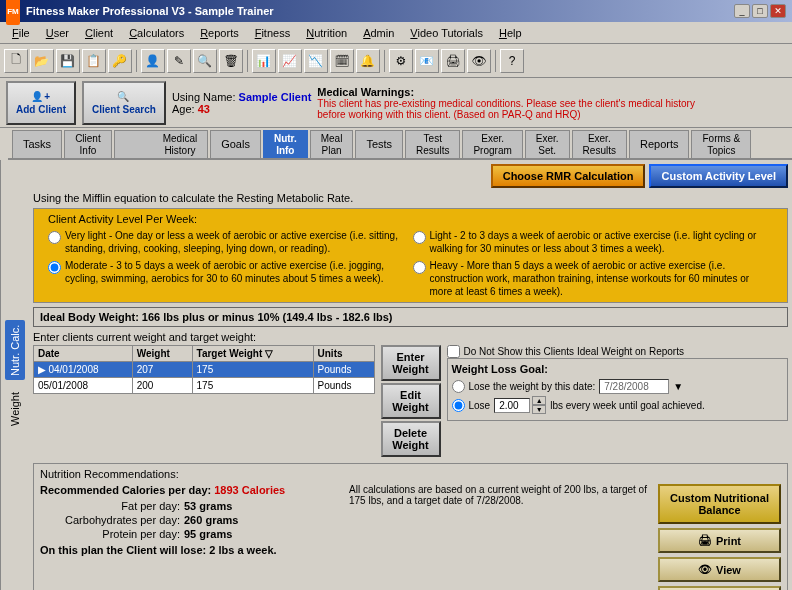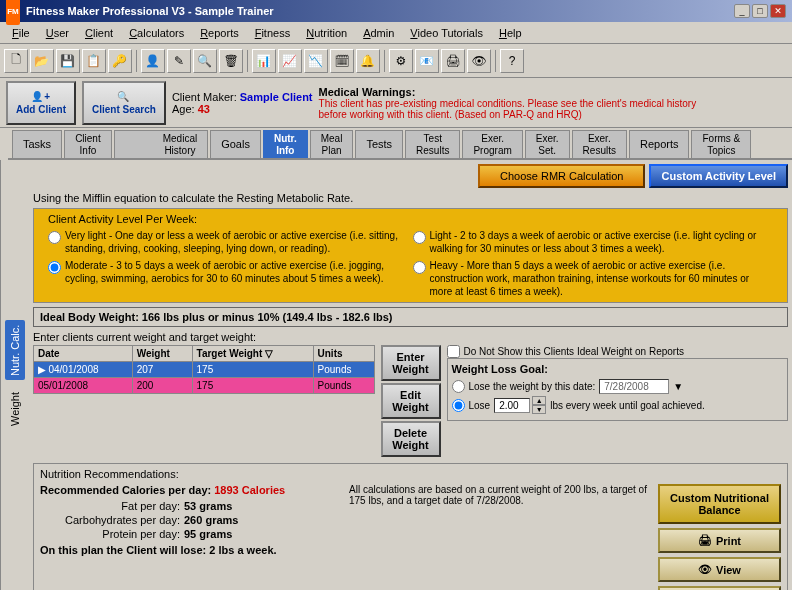--- a/index.html
+++ b/index.html
@@ -44,41 +44,41 @@
     .main-area { display: flex; height: calc(590px - 22px - 22px - 34px - 50px - 32px); }
     .side-tab { writing-mode: vertical-rl; transform: rotate(180deg); background: #d4d0c8; border-right: 1px solid #888; padding: 8px 4px; font-size: 11px; cursor: pointer; display: flex; align-items: center; justify-content: center; gap: 8px; }
     .side-tab-item { color: black; padding: 4px; cursor: pointer; }
     .side-tab-item.active { background: #316ac5; color: white; border-radius: 2px; }
     
     
     .content { flex: 1; background: #d4d0c8; padding: 4px; overflow: hidden; }
     
     
     .top-action-row { display: flex; justify-content: flex-end; gap: 4px; margin-bottom: 4px; }
-    .action-btn-orange { background: linear-gradient(to bottom, #f0c040, #e08000); border: 2px outset #b06000; padding: 4px 20px; cursor: pointer; font-size: 11px; font-weight: normal; color: black; }
+    .action-btn-orange { background: linear-gradient(to bottom, #f0c040, #e08000); border: 2px outset #b06000; padding: 4px 10px; cursor: pointer; font-size: 11px; font-weight: bold; color: black; }
     .action-btn-blue { background: linear-gradient(to bottom, #6090e0, #2050b0); border: 2px outset #1040a0; padding: 4px 10px; cursor: pointer; font-size: 11px; font-weight: bold; color: white; }
     
     
     .rmr-text { font-size: 11px; color: black; margin-bottom: 4px; }
     
     
     .activity-group { border: 1px solid #888; padding: 4px 14px; margin-bottom: 4px; background: #eab308; }
     .activity-group-title { font-size: 11px; color: black; margin-bottom: 4px; }
     .activity-grid { display: grid; grid-template-columns: 1fr 1fr; gap: 4px; }
     .activity-row { display: flex; align-items: flex-start; gap: 4px; }
     .activity-radio { margin-top: 2px; }
     .activity-text { font-size: 10px; color: black; line-height: 1.3; }
     
     
     .ideal-weight { background: #d4d0c8; border: 1px solid #666; padding: 3px 6px; margin-bottom: 4px; font-size: 11px; font-weight: bold; color: black; }
     
     
     .weight-area { display: flex; gap: 6px; margin-bottom: 6px; }
     .weight-table-section { flex: 1; }
-    .weight-table { width: 100%; border-collapse: collapse; background: #ec4899; border: 1px solid #888; }
+    .weight-table { width: 100%; border-collapse: collapse; background: #ffffff; border: 1px solid #888; }
     .weight-table th { background: #d4d0c8; border: 1px solid #888; padding: 2px 4px; font-size: 10px; text-align: left; }
     .weight-table td { border: 1px solid #888; padding: 2px 4px; font-size: 10px; }
     .weight-table tr.selected td { background: #316ac5; color: white; }
     
     .weight-buttons { display: flex; flex-direction: column; gap: 2px; }
     .weight-btn { background: linear-gradient(to bottom, #e0e0e0, #b8b8b8); border: 2px outset #888; padding: 4px 8px; cursor: pointer; font-size: 11px; font-weight: bold; color: black; min-width: 60px; text-align: center; }
     
     .weight-right { flex: 1; display: flex; flex-direction: column; }
     .checkbox-row { display: flex; align-items: center; gap: 4px; font-size: 10px; }
     .goal-box { border: 1px solid #888; padding: 4px; background: #d4d0c8; }
@@ -166,21 +166,21 @@
     <span>Add
 Client</span>
   </button>
   <button class="big-btn">
     <span>🔍</span>
     <span>Client
 Search</span>
   </button>
   <div class="client-info">
     <div>
-      <span class="client-name-label">Client Maker:</span>
+      <span class="client-name-label">Using Name:</span>
       <span class="client-name">Sample Client</span>
     </div>
     <div>
       <span class="age-label">Age:</span>
       <span class="age-value">43</span>
     </div>
   </div>
   <div class="medical-box">
     <span class="medical-label">Medical Warnings:</span>
     <span class="warning-text">This client has pre-existing medical conditions. Please see the client's medical history before working with this client. (Based on PAR-Q and HRQ)</span>

